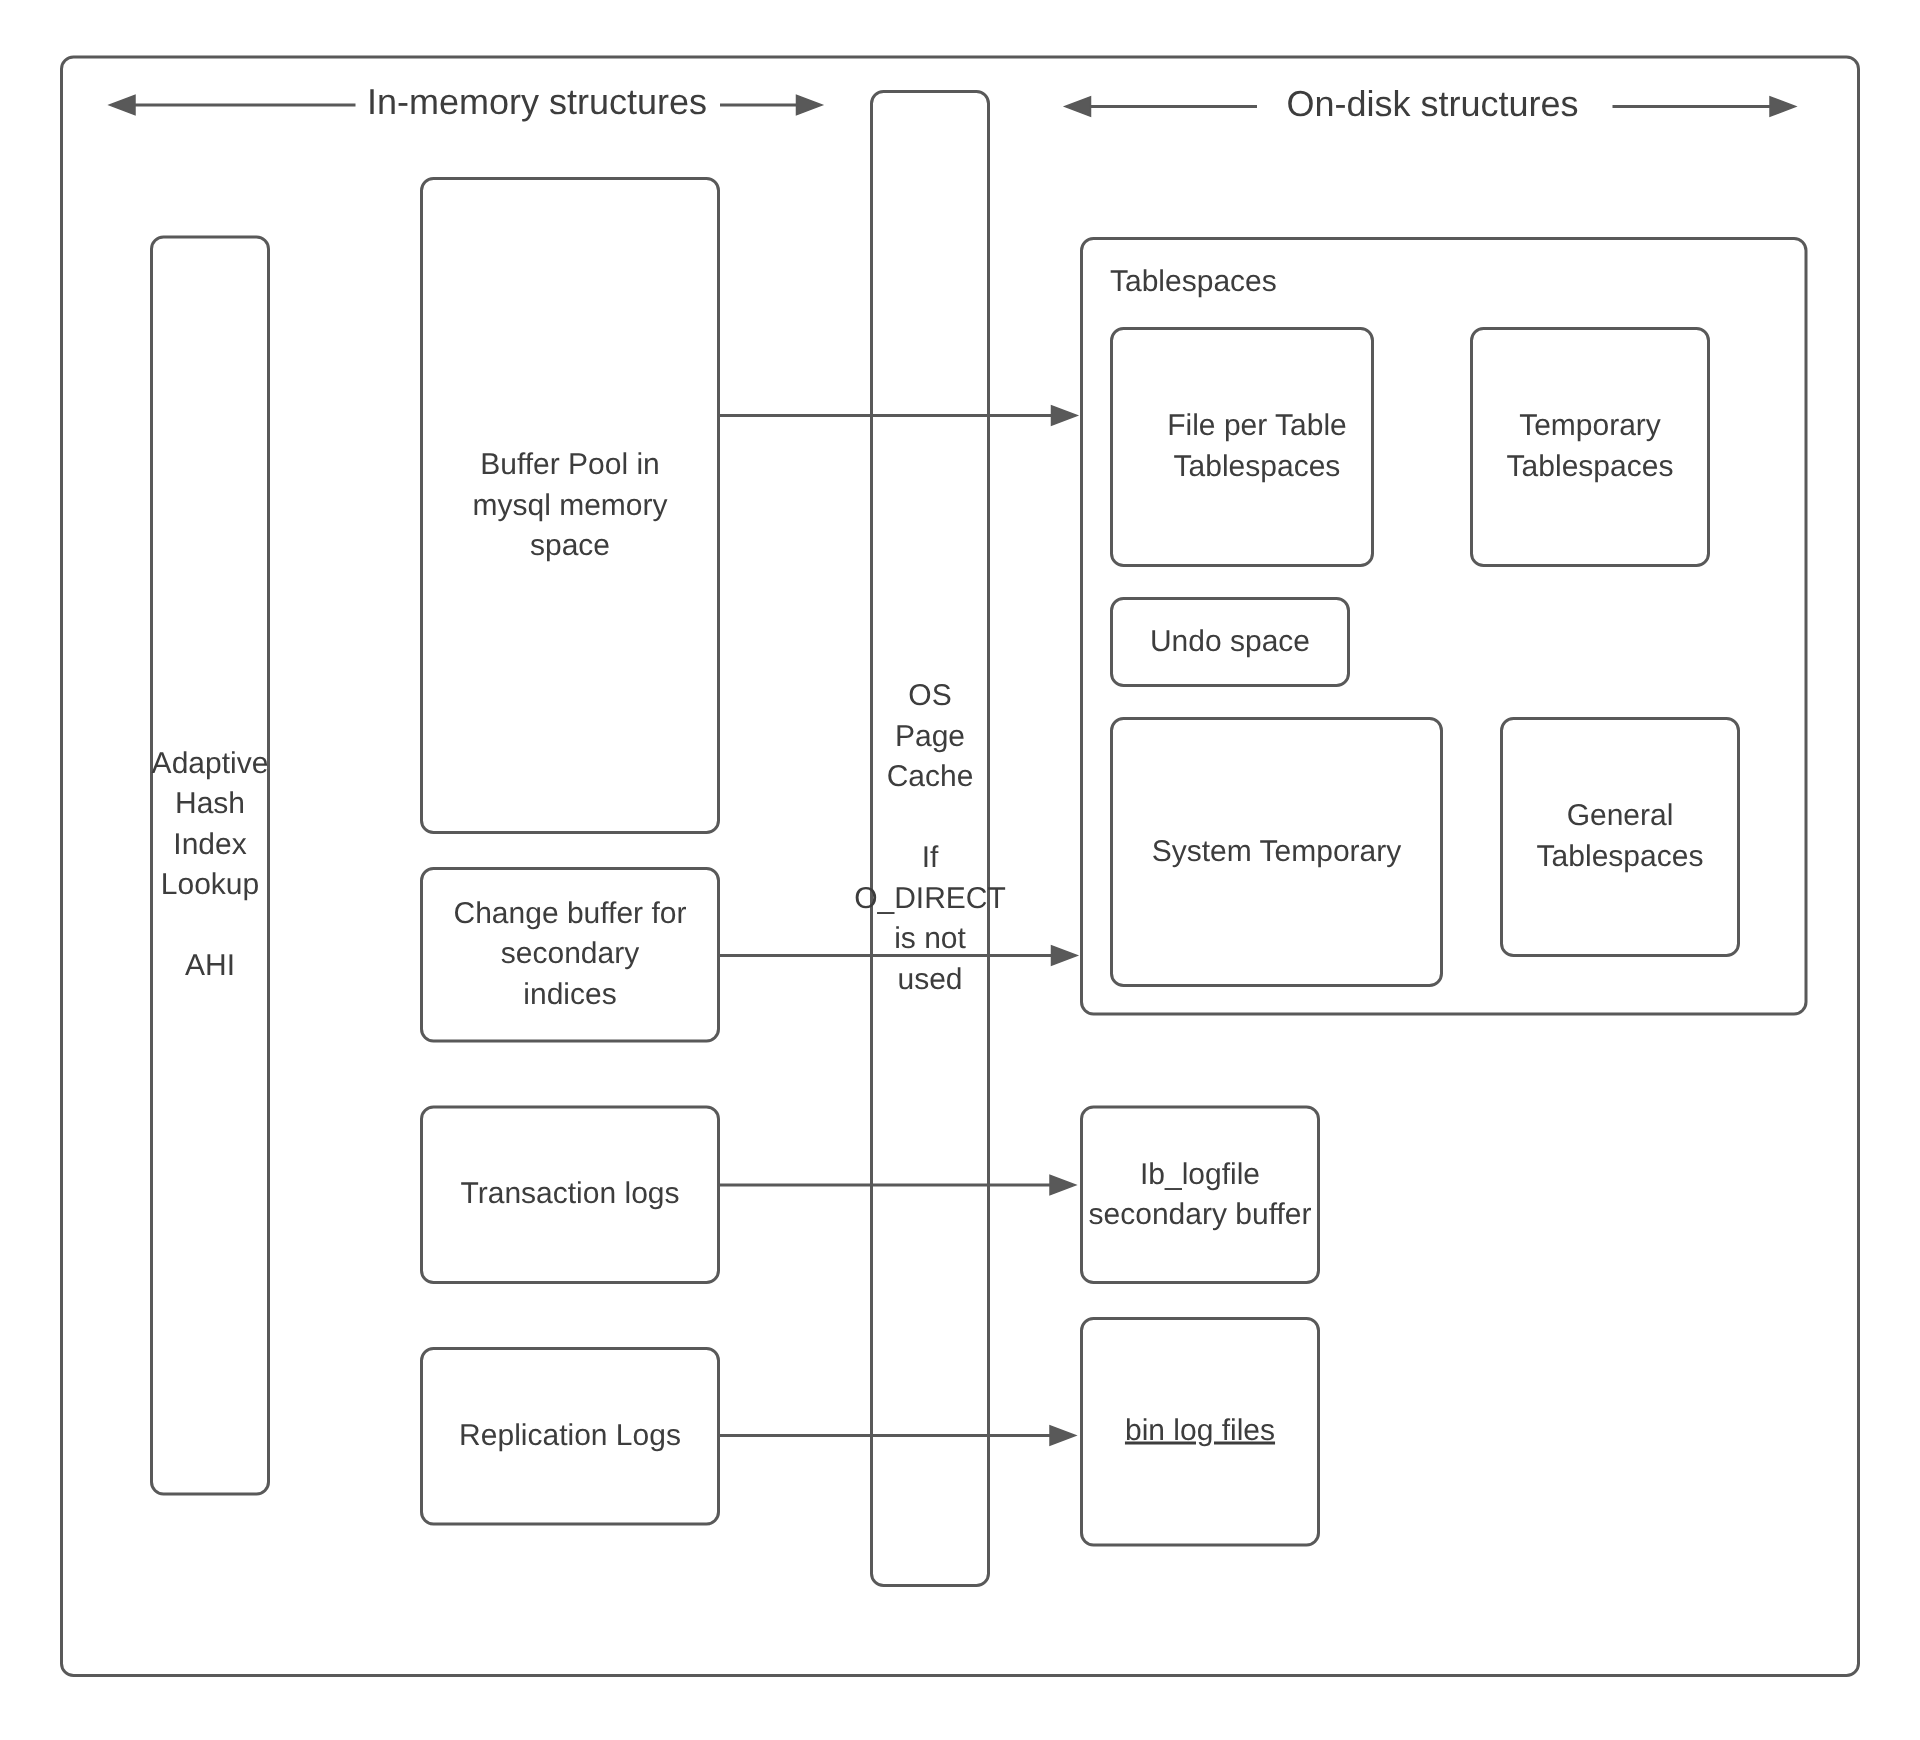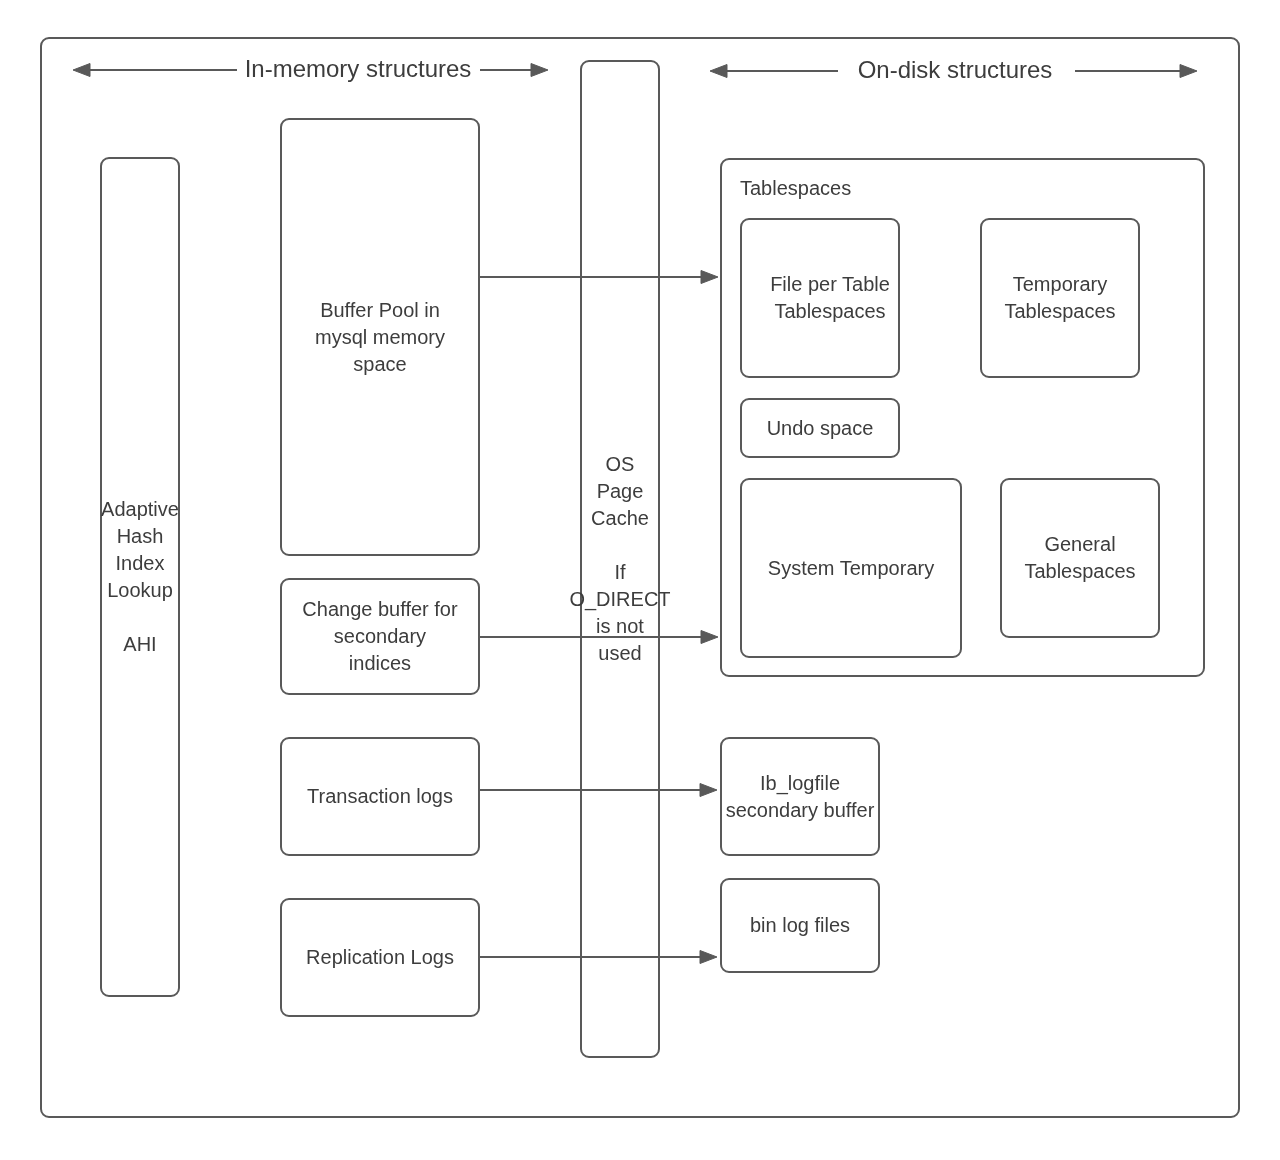--- a/index.html
+++ b/index.html
@@ -43,27 +43,27 @@
     text-align:center;white-space:nowrap;
   }
   
   .ahi{left:100px;top:157px;width:80px;height:840px;}
   .buffer-pool{left:280px;top:118px;width:200px;height:438px;}
   .change-buffer{left:280px;top:578px;width:200px;height:117px;}
   .transaction-logs{left:280px;top:737px;width:200px;height:119px;}
   .replication-logs{left:280px;top:898px;width:200px;height:119px;}
   .os-cache{left:580px;top:60px;width:80px;height:998px;}
   .tablespaces{left:720px;top:158px;width:485px;height:519px;}
-  .file-per-table{left:740px;top:218px;width:160px;height:160px;padding-left:20px;}
+  .file-per-table{left:740px;top:218px;width:176px;height:160px;padding-left:20px;}
   .temporary{left:980px;top:218px;width:160px;height:160px;}
   .undo-logs{left:740px;top:398px;width:160px;height:60px;}
   .system{left:740px;top:478px;width:222px;height:180px;}
   .general{left:1000px;top:478px;width:160px;height:160px;}
   .ib-logfile{left:720px;top:737px;width:160px;height:119px;}
-  .bin-log{left:720px;top:878px;width:160px;height:95px;}
+  .bin-log{left:720px;top:878px;width:160px;height:153px;text-decoration:underline;}
   .lbl-in-memory{left:238px;top:57px;width:240px;}
   .lbl-on-disk{left:835px;top:58px;width:240px;}
   #arrow-overlay{
     position:absolute;left:0;top:0;width:1280px;height:1160px;
     pointer-events:none;
   }
   #arrow-overlay line{stroke:var(--stroke);stroke-width:2;}
   #arrow-overlay polygon{fill:var(--stroke);stroke:var(--stroke);stroke-width:1;}
 </style>
 </head>

